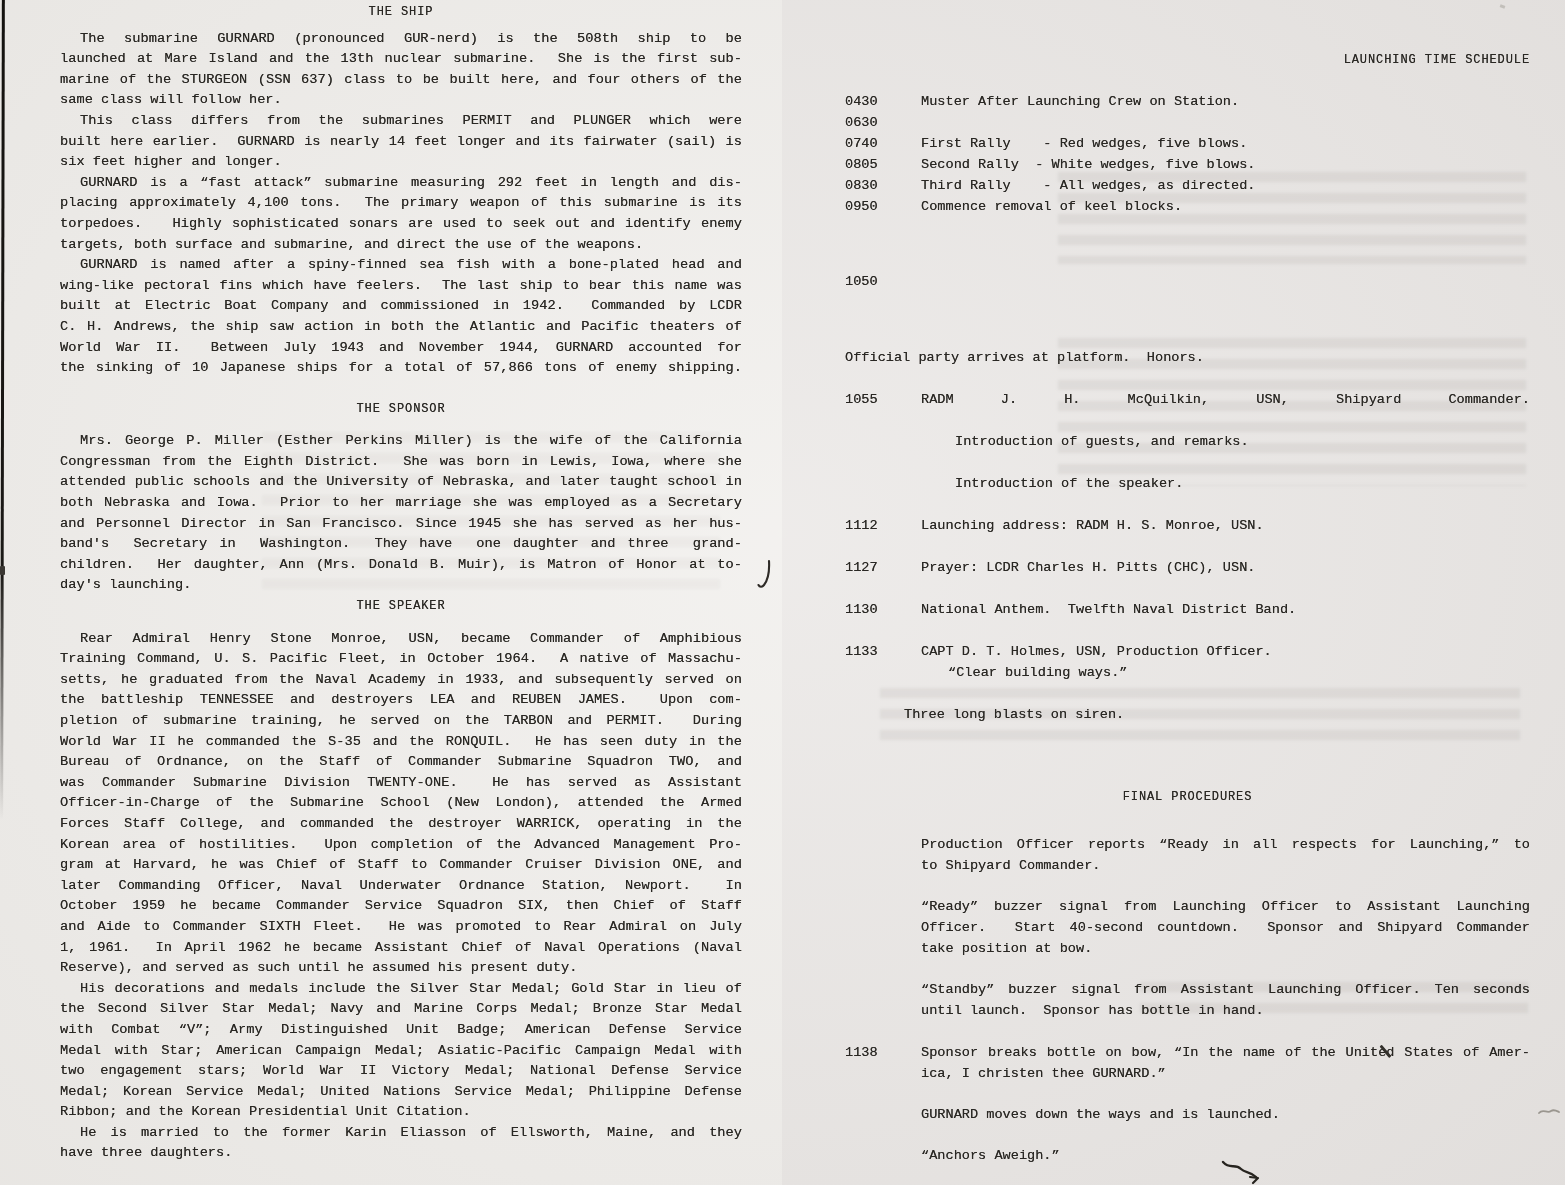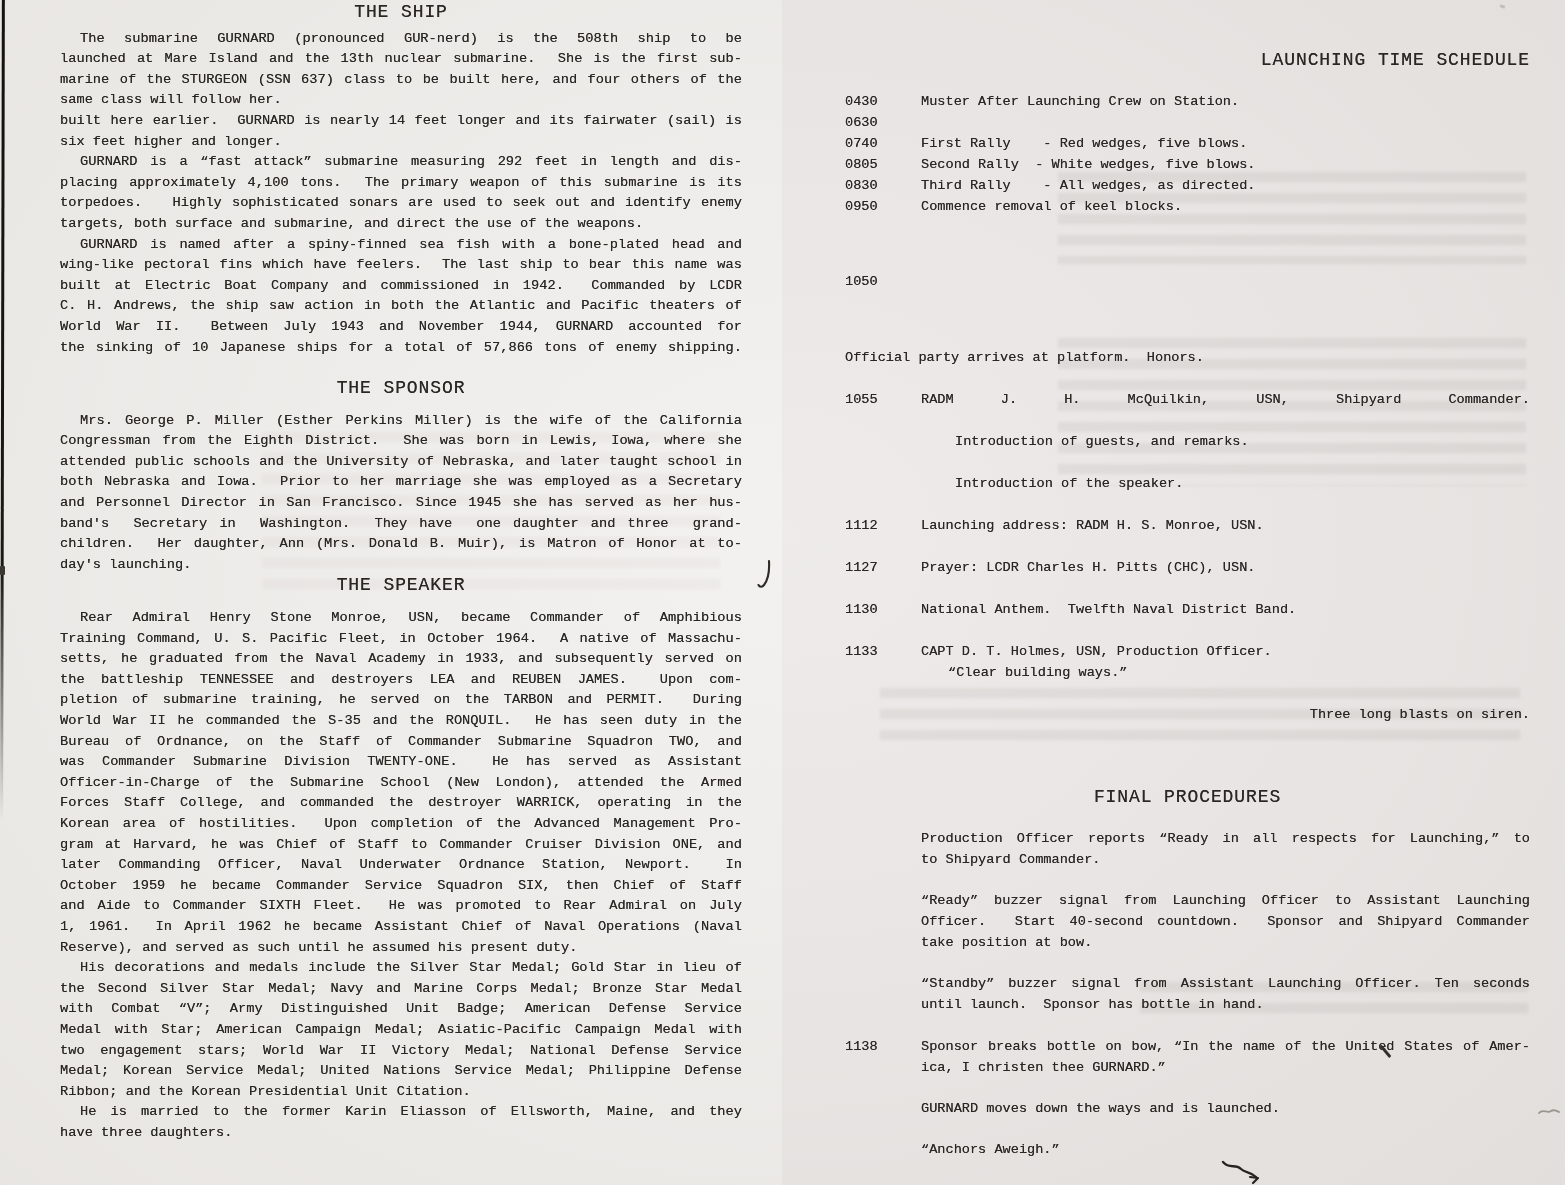--- a/index.html
+++ b/index.html
@@ -14,37 +14,37 @@
     background:rgba(176,171,162,0.10);pointer-events:none;}
   .page-vignette{position:absolute;inset:0;pointer-events:none;
     background:radial-gradient(ellipse at 50% 45%, rgba(255,255,255,0.25) 0%, rgba(120,115,108,0.06) 100%);}
   
   .page{position:absolute;top:0;}
   #left-page{left:60px;width:682px;font-size:13.7px;line-height:20.6px;}
   #right-page{left:845px;width:685px;font-size:13.6px;line-height:21px;}
   .ln{white-space:nowrap;text-shadow:0 0 0.45px rgba(41,39,35,0.75);}
   .jl{text-align:justify;text-align-last:justify;text-justify:inter-word;}
   .ind{text-indent:20px;}
-  .heading{text-align:center;font-size:18px;letter-spacing:0.9px;
+  .heading{text-align:center;font-size:12px;letter-spacing:0.9px;
     text-shadow:0 0 0.5px rgba(41,39,35,0.8);white-space:nowrap;}
   .heading--ship{margin:2px 0 6px;}
   .heading--sponsor{margin:20px 0 12px;}
   .heading--speaker{margin:0 0 12px;}
   .heading--schedule{margin:50px 0 20px;text-align:right;}
-  .heading--final{margin:62px 0 20px;}
+  .heading--final{margin:62px 0 26px;}
   .para{margin:0;}
   .row{display:flex;align-items:flex-start;}
   .row .time{flex:0 0 76px;text-shadow:0 0 0.45px rgba(41,39,35,0.75);}
   .row .rlines{flex:1;min-width:0;}
   .row.sp{margin-top:21px;}
   .row.gap{margin-top:54px;flex-direction:column;}
   .cind{margin-left:27px;}
   .sub{white-space:nowrap;text-shadow:0 0 0.45px rgba(41,39,35,0.75);}
   .sub--deep{margin-left:110px;}
-  .sub--mid{margin-left:88px;text-align:right;}
+  .sub--mid{margin-left:59px;}
   .sub.sp{margin-top:21px;}
   .fpara{margin:20px 0 0 76px;}
   .heading + .fpara{margin-top:0;}
   
   .edge-line{position:absolute;left:1px;top:-4px;width:3px;height:824px;
     background:linear-gradient(to bottom,#14120f 0%,#1b1916 70%,rgba(27,25,22,0) 100%);
     transform:rotate(0.12deg);}
   .edge-tick{position:absolute;left:0;top:566px;width:5px;height:9px;background:#3a3732;border-radius:1px;}
   .mark{position:absolute;}
   .check-mark{left:1384px;top:1044px;width:2.5px;height:15px;background:#33302b;
@@ -72,20 +72,21 @@
 
 <div id="left-page" class="page">
     <div class="heading heading--ship">THE SHIP</div>
     <div class="para">
       <div class="ln jl ind">The submarine GURNARD (pronounced GUR-nerd) is the 508th ship to be</div>
       <div class="ln jl">launched at Mare Island and the 13th nuclear submarine.&nbsp;&nbsp;She is the first sub-</div>
       <div class="ln jl">marine of the STURGEON (SSN 637) class to be built here, and four others of the</div>
       <div class="ln">same class will follow her.</div>
     </div>
     <div class="para">
+      <div class="ln jl ind">This class differs from the submarines PERMIT and PLUNGER which were</div>
       <div class="ln jl">built here earlier.&nbsp;&nbsp;GURNARD is nearly 14 feet longer and its fairwater (sail) is</div>
       <div class="ln">six feet higher and longer.</div>
     </div>
     <div class="para">
       <div class="ln jl ind">GURNARD is a “fast attack” submarine measuring 292 feet in length and dis-</div>
       <div class="ln jl">placing approximately 4,100 tons.&nbsp;&nbsp;The primary weapon of this submarine is its</div>
       <div class="ln jl">torpedoes.&nbsp;&nbsp; Highly sophisticated sonars are used to seek out and identify enemy</div>
       <div class="ln">targets, both surface and submarine, and direct the use of the weapons.</div>
     </div>
     <div class="para">

